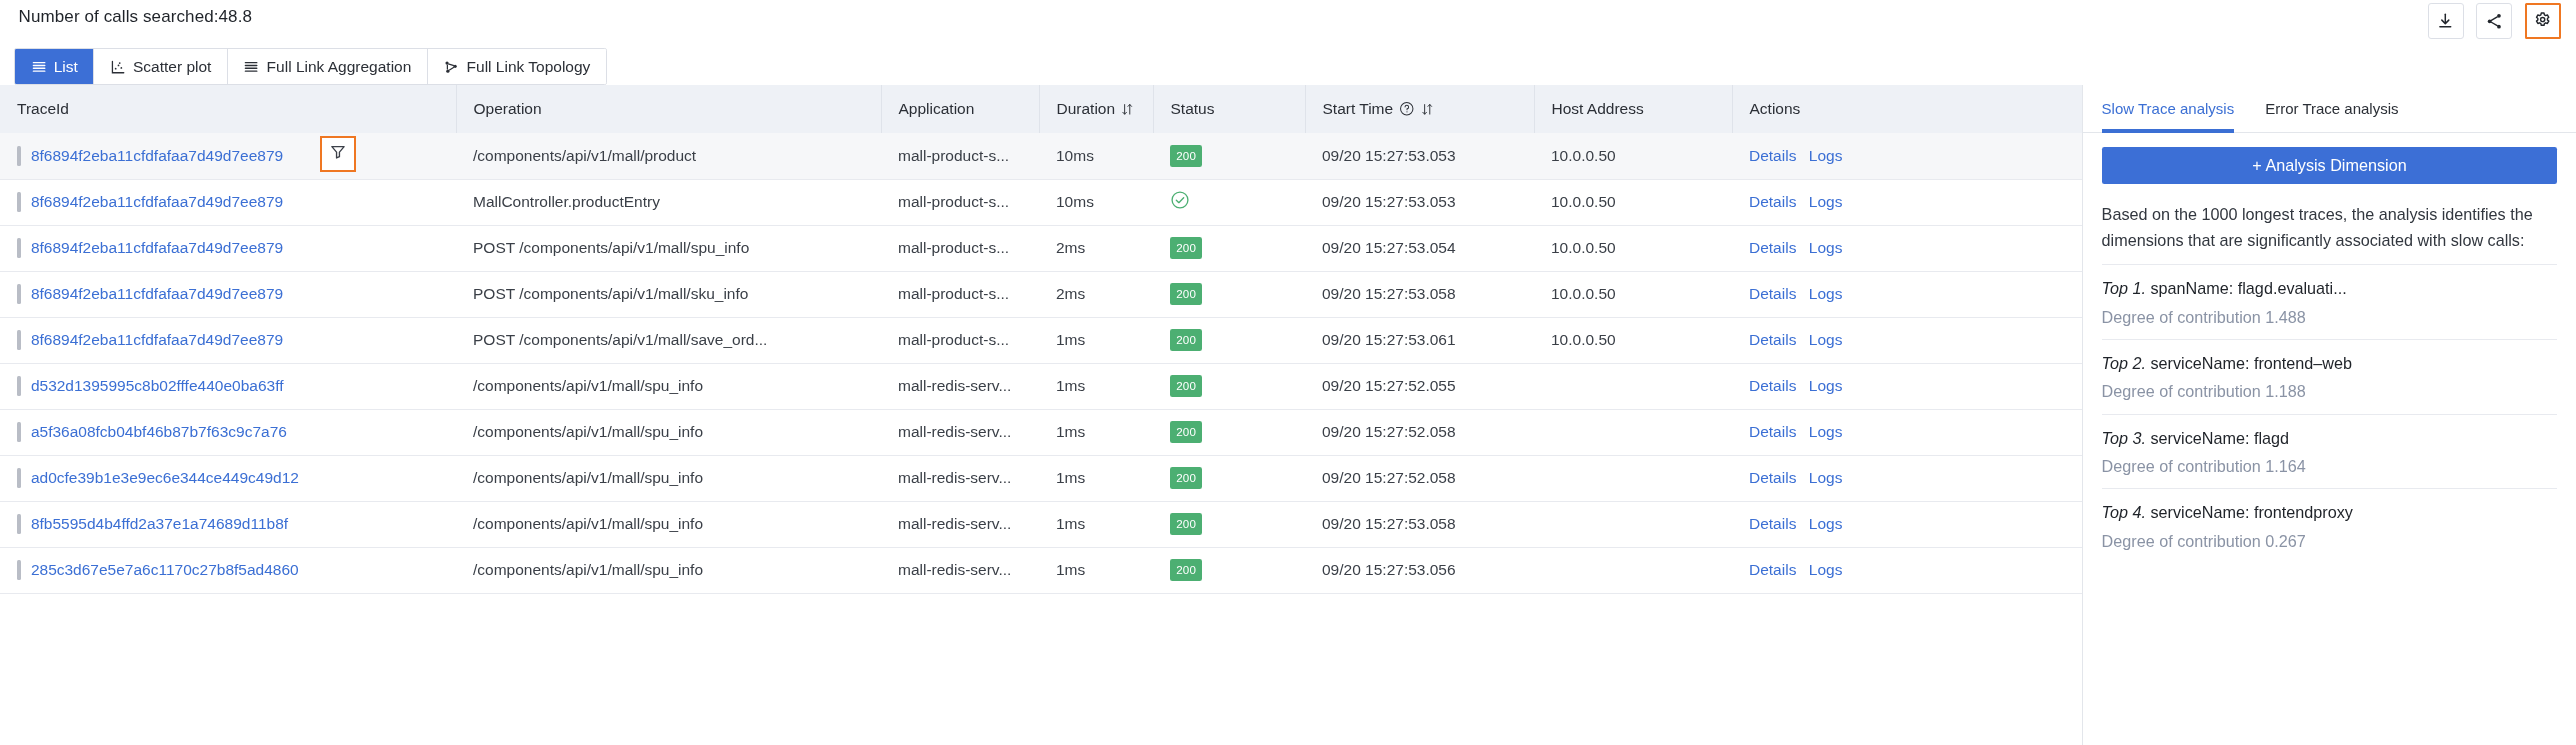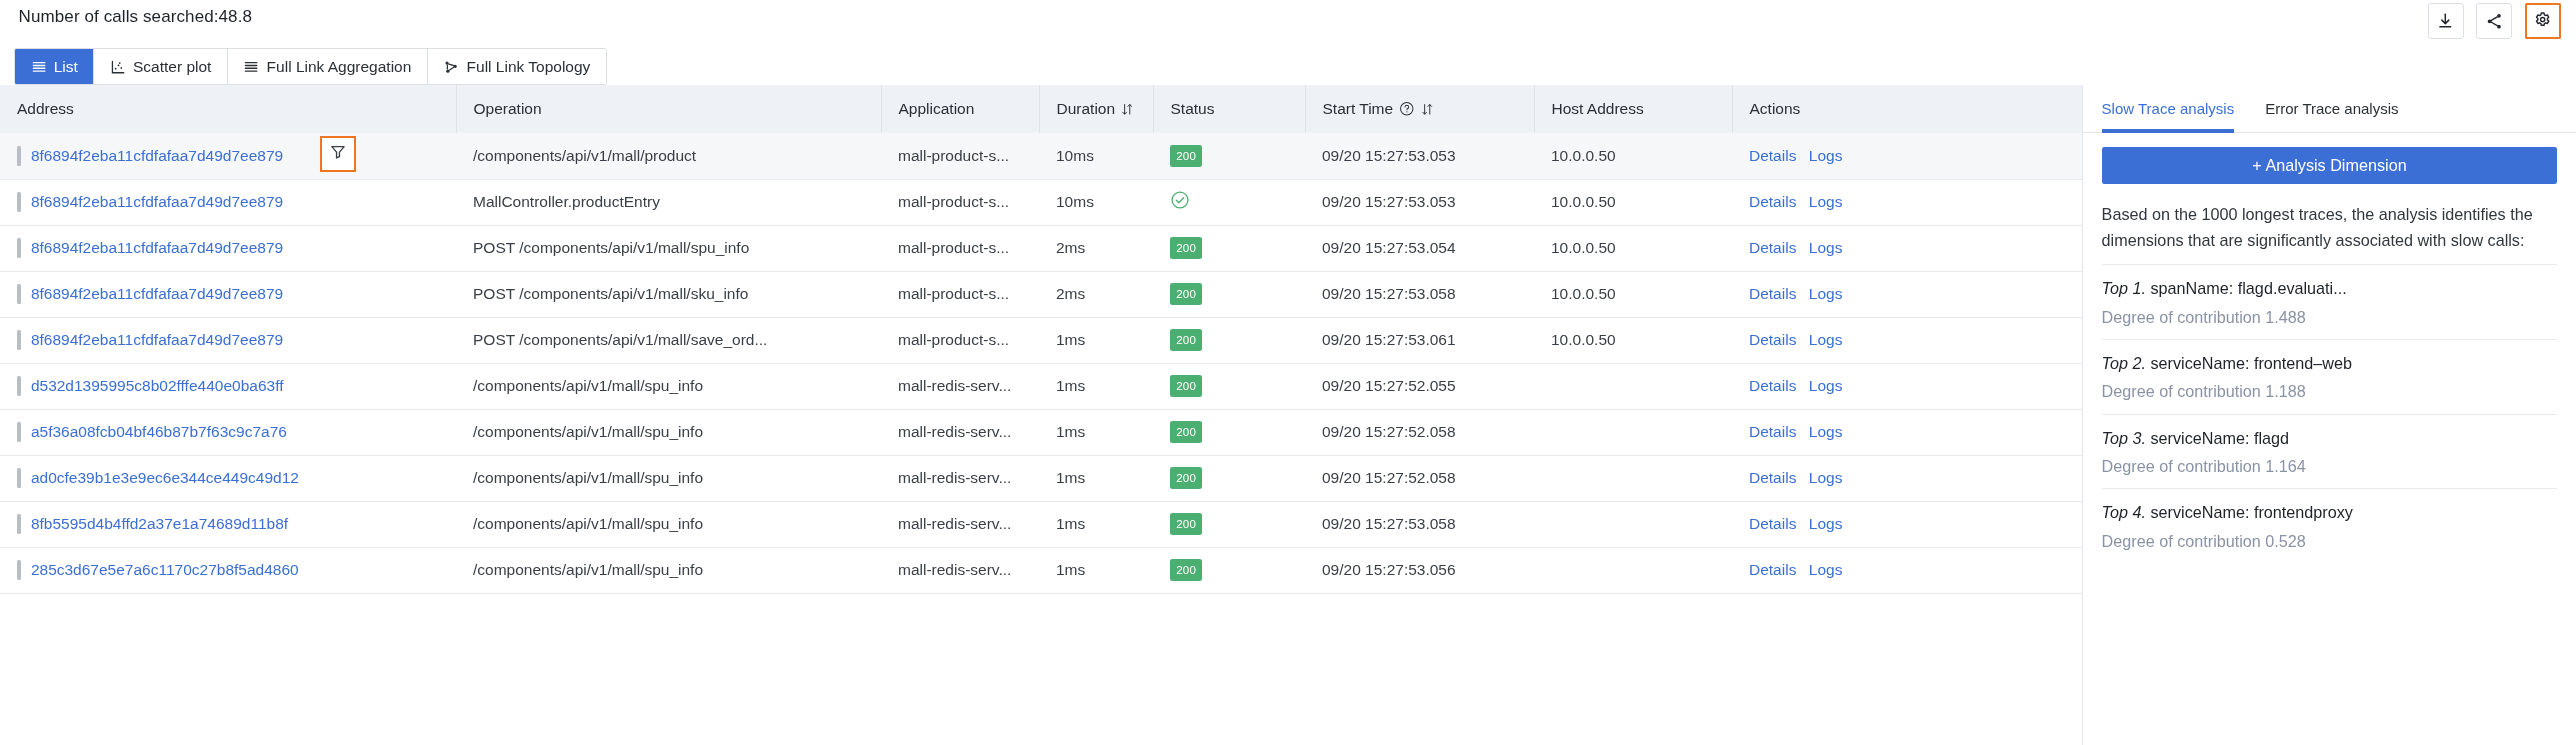--- a/index.html
+++ b/index.html
@@ -331,21 +331,21 @@
           <col style="width:114px">
           <col style="width:152px">
           <col style="width:229px">
           <col style="width:198px">
           <col style="width:350px">
         </colgroup>
         <thead>
           <tr>
             <th>
               <div class="th-inner">
-                  <span>Address</span>
+                  <span>TraceId</span>
                 </div>
             </th>
             <th>
               <div class="th-inner">
                   <span>Operation</span>
                 </div>
             </th>
             <th>
               <div class="th-inner">
                   <span>Application</span>
@@ -531,21 +531,21 @@
             <div class="top-item">
               <div class="top-item-title"><i>Top 2.</i> <span>serviceName: frontend–web</span></div>
               <div class="top-item-sub">Degree of contribution 1.188</div>
             </div>
             <div class="top-item">
               <div class="top-item-title"><i>Top 3.</i> <span>serviceName: flagd</span></div>
               <div class="top-item-sub">Degree of contribution 1.164</div>
             </div>
             <div class="top-item">
               <div class="top-item-title"><i>Top 4.</i> <span>serviceName: frontendproxy</span></div>
-              <div class="top-item-sub">Degree of contribution 0.528</div>
+              <div class="top-item-sub">Degree of contribution 0.267</div>
             </div>
           </div>
       </div>
     </div>
 
   </div>
 </div>
 
 
 </body></html>

